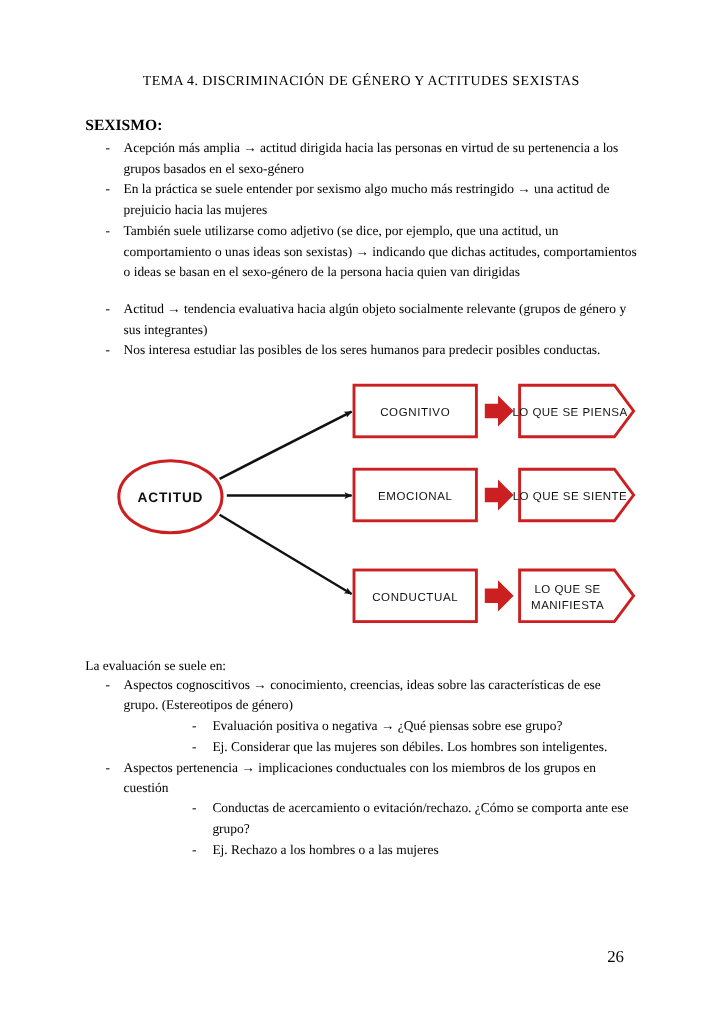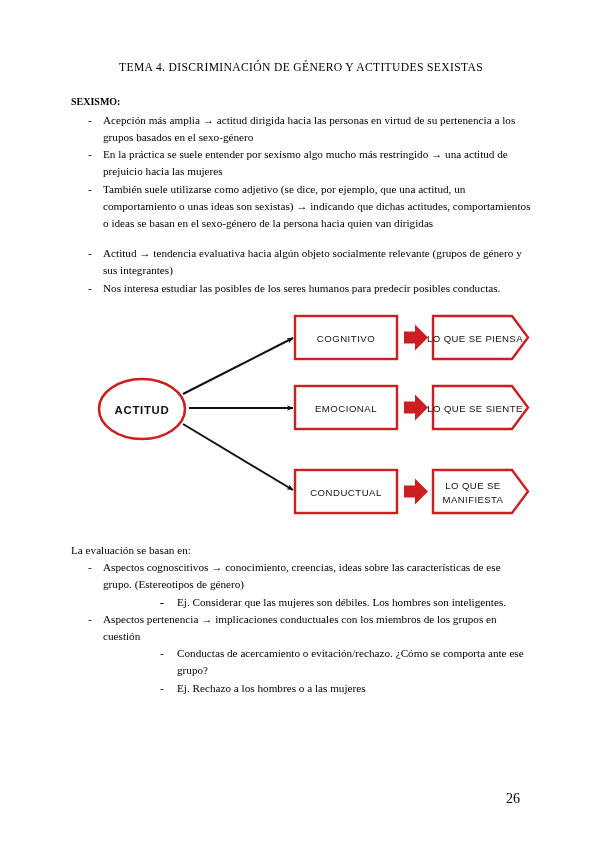--- a/index.html
+++ b/index.html
@@ -37,21 +37,21 @@
     font-weight: normal;
     letter-spacing: 0.35px;
     text-align: center;
     margin: 0 0 20px 0;
     line-height: 1.3;
     width: 460px;
   }
 
   
   .section-heading {
-    font-size: 10px;
+    font-size: 13px;
     font-weight: bold;
     margin: 0 0 2px 0;
     line-height: 1.45;
   }
 
   .plain-line {
     font-size: 11.2px;
     line-height: 1.5;
     margin: 0;
   }
@@ -166,27 +166,27 @@
         <text x="275" y="186" text-anchor="middle" font-family="Liberation Sans, sans-serif" font-size="9.6" letter-spacing="0.5" fill="#111111">CONDUCTUAL</text>
 
         <path d="M333,175.5 h11 v-7 l13,13 l-13,13 v-7 h-11 z" fill="#CC1F22"></path>
 
         <path d="M362,160 H441 L457,181.5 L441,203 H362 Z" fill="#ffffff" stroke="#CC1F22" stroke-width="2.4" stroke-linejoin="miter"></path>
         <text x="402" y="179" text-anchor="middle" font-family="Liberation Sans, sans-serif" font-size="9.6" letter-spacing="0.4" fill="#111111">LO QUE SE</text>
         <text x="402" y="192.5" text-anchor="middle" font-family="Liberation Sans, sans-serif" font-size="9.6" letter-spacing="0.4" fill="#111111">MANIFIESTA</text>
       </svg>
     </div>
 
-    <div class="plain-line">La evaluación se basan en:</div>
+    <div class="plain-line">La evaluación se suele en:</div>
 
     <ul class="bullets">
       <li>
         <span class="dash">-</span><span class="ital">Aspectos cognoscitivos</span><span> → conocimiento, creencias, ideas sobre las características de ese grupo. (Estereotipos de género)</span>
         <ul class="bullets level2">
-          <li><span class="dash">-</span></li>
+          <li><span class="dash">-</span><span>Evaluación positiva o negativa → ¿Qué piensas sobre ese grupo?</span></li>
           <li><span class="dash">-</span><span>Ej. Considerar que las mujeres son débiles. Los hombres son inteligentes.</span></li>
         </ul>
       </li>
       <li>
         <span class="dash">-</span><span class="ital">Aspectos pertenencia</span><span> → implicaciones conductuales con los miembros de los grupos en cuestión</span>
         <ul class="bullets level2">
           <li><span class="dash">-</span><span>Conductas de acercamiento o evitación/rechazo. ¿Cómo se comporta ante ese grupo?</span></li>
           <li><span class="dash">-</span><span>Ej. Rechazo a los hombres o a las mujeres</span></li>
         </ul>
       </li>

